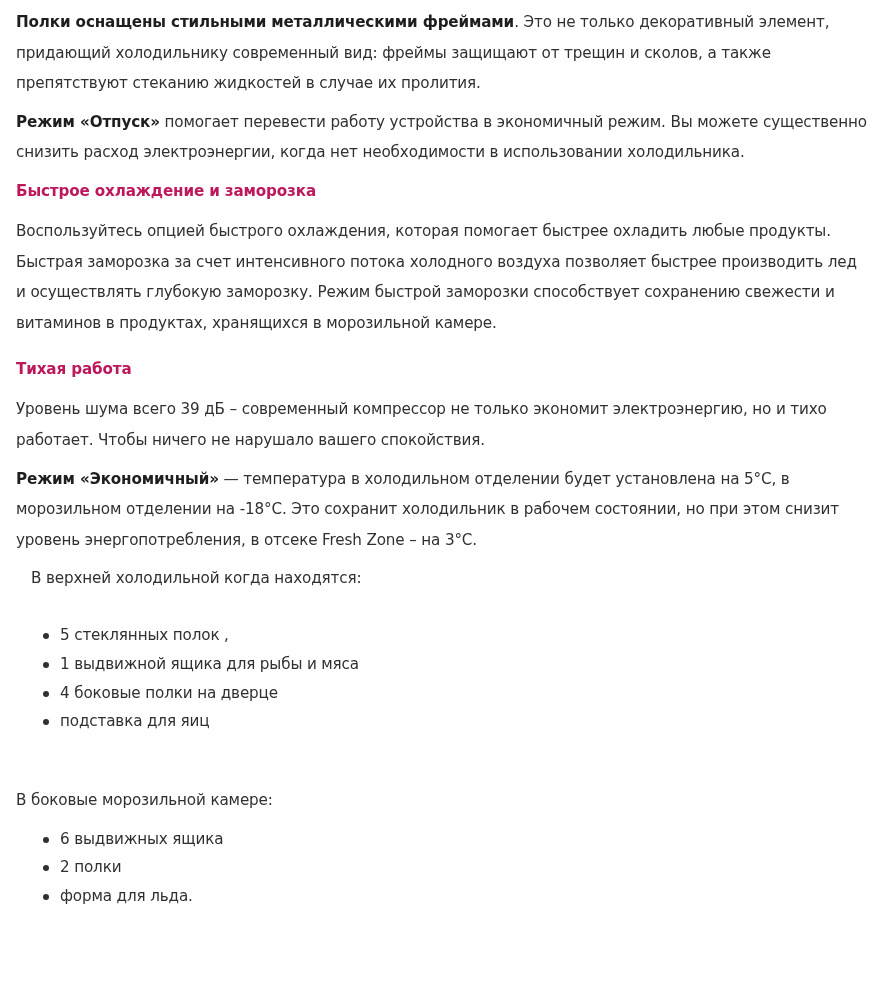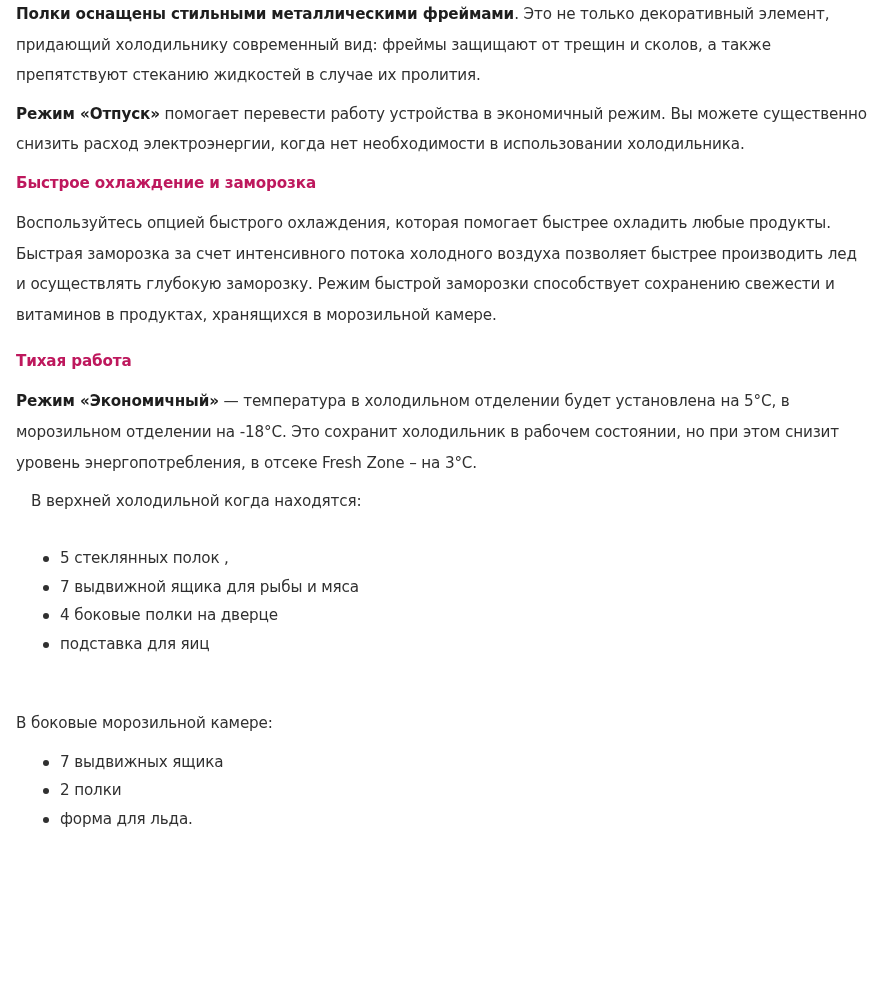--- a/index.html
+++ b/index.html
@@ -3,21 +3,21 @@
   <meta charset="utf-8">
   <style>
     html, body { margin: 0; padding: 0; background: #ffffff; }
     body {
       width: 894px; height: 1003px; overflow: hidden;
       font-family: "DejaVu Sans", sans-serif;
       color: #303030;
       font-size: 15.2px;
       letter-spacing: -0.15px;
     }
-    .content { padding: 0 0 0 16px; width: 870px; box-sizing: border-box; }
+    .content { padding: 8px 0 0 16px; width: 870px; box-sizing: border-box; }
     p { margin: 0; line-height: 30.6px; }
     b, .strong { color: #1e1e1e; font-weight: bold; }
     .para { margin-bottom: 8px; }
     .para-first { margin-top: 0px; }
     h3 {
       margin: 0; font-size: 15.2px; font-weight: bold; color: #be185d;
       line-height: 30px; margin-bottom: 10px;
     }
     .h-fast { margin-top: 2px; }
     .indented { padding-left: 15px; margin-top: 2px; }
@@ -39,35 +39,36 @@
   <p class="para para-first" style="padding-top:0px;margin-top:-1px;"><b>Полки оснащены стильными металлическими фреймами</b><span>. Это не только декоративный элемент, придающий холодильнику современный вид: фреймы защищают от трещин и сколов, а также препятствуют стеканию жидкостей в случае их пролития.</span></p>
 
   <p class="para"><b>Режим «Отпуск»</b><span> помогает перевести работу устройства в экономичный режим. Вы можете существенно снизить расход электроэнергии, когда нет необходимости в использовании холодильника.</span></p>
 
   <h3 class="h-fast">Быстрое охлаждение и заморозка</h3>
 
   <p class="para">Воспользуйтесь опцией быстрого охлаждения, которая помогает быстрее охладить любые продукты. Быстрая заморозка за счет интенсивного потока холодного воздуха позволяет быстрее производить лед и осуществлять глубокую заморозку. Режим быстрой заморозки способствует сохранению свежести и витаминов в продуктах, хранящихся в морозильной камере.</p>
 
   <h3 style="margin-top:16px;">Тихая работа</h3>
 
+  <p class="para">Уровень шума всего 39 дБ – современный компрессор не только экономит электроэнергию, но и тихо работает. Чтобы ничего не нарушало вашего спокойствия.</p>
 
   <p class="para"><b>Режим «Экономичный»</b><span> — температура в холодильном отделении будет установлена на 5°C, в морозильном отделении на -18°C. Это сохранит холодильник в рабочем состоянии, но при этом снизит уровень энергопотребления, в отсеке Fresh Zone – на 3°C.</span></p>
 
   <p class="indented">В верхней холодильной когда находятся:</p>
 
   <ul class="list-top">
     <li>5 стеклянных полок ,</li>
-    <li>7 выдвижной ящика для рыбы и мяса</li>
+    <li>1 выдвижной ящика для рыбы и мяса</li>
     <li>4 боковые полки на дверце</li>
     <li>подставка для яиц</li>
   </ul>
 
   <div class="spacer"></div>
 
   <p>В боковые морозильной камере:</p>
 
   <ul class="list-bottom">
-    <li>7 выдвижных ящика</li>
+    <li>6 выдвижных ящика</li>
     <li>2 полки</li>
     <li>форма для льда.</li>
   </ul>
 
 </div>
 
 </body></html>

